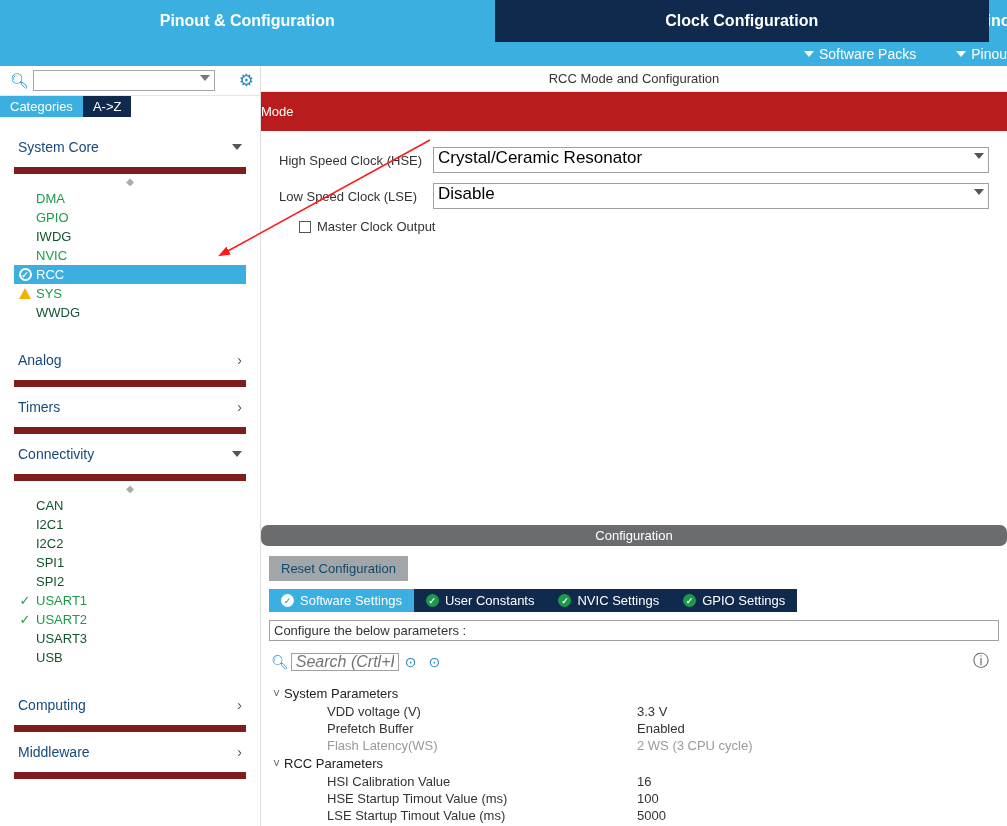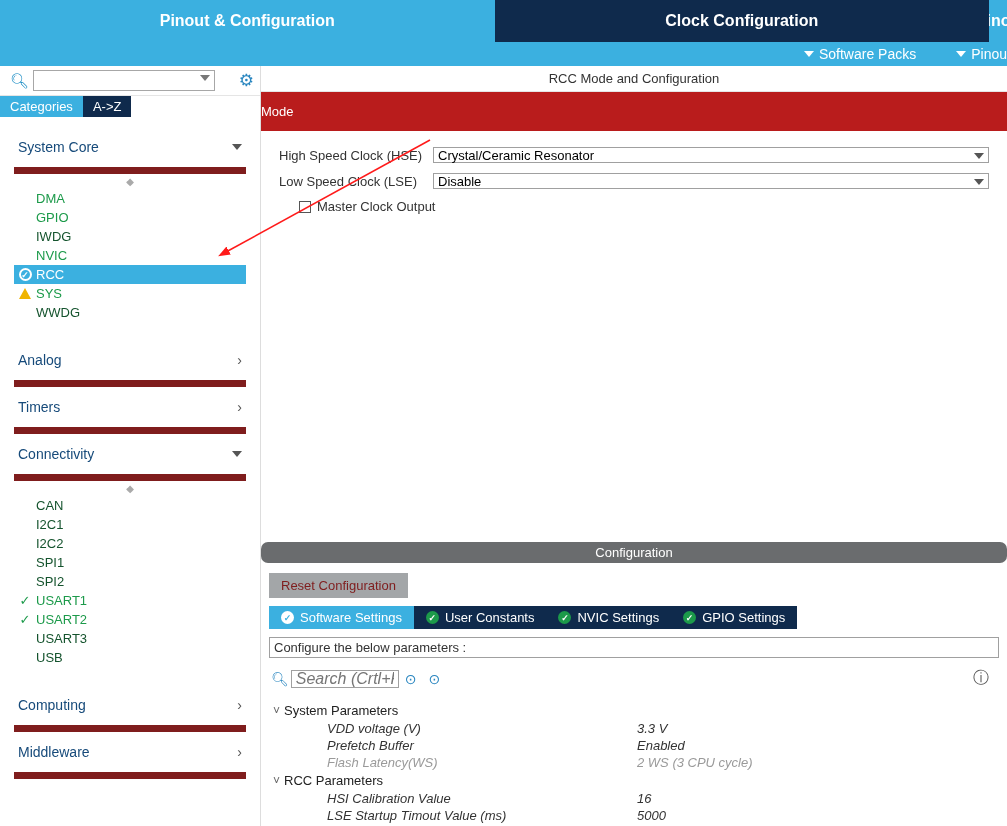--- a/index.html
+++ b/index.html
@@ -46,46 +46,46 @@
 .tree-item.sel .check-circle { border-color: #fff; color: #fff; }
 .warn-tri { width: 0; height: 0; border-left: 6px solid transparent; border-right: 6px solid transparent; border-bottom: 11px solid #f0b400; position: relative; }
 
 
 .right-panel { flex: 1; display: flex; flex-direction: column; overflow: hidden; }
 .rcc-title { text-align: center; font-size: 13px; color: #333; padding: 5px 0; border-bottom: 1px solid #e5e5e5; }
 .mode-bar { background: #b91c1c; color: #fff; text-align: left; font-size: 13px; padding: 12px 0; }
 .mode-body { padding: 16px 18px; flex: 0 0 auto; position: relative; }
 .mode-row { display: flex; align-items: center; margin-bottom: 10px; font-size: 13px; }
 .mode-row label { width: 154px; color: #333; text-align: left; }
-.mode-select { flex: 1; border: 1px solid #a0a0a0; height: 16px; padding: 0 4px; font-size: 13px; background: #fff; position: relative; cursor: pointer; }
+.mode-select { flex: 1; border: 1px solid #a0a0a0; height: 26px; padding: 0 4px; font-size: 17px; background: #fff; position: relative; cursor: pointer; }
 .mode-select .sel-chev { position: absolute; right: 4px; top: 5px; color: #555; }
 .chk-row { font-size: 13px; color: #333; display: flex; align-items: center; gap: 6px; padding-left: 20px; }
 .chk-box { width: 12px; height: 12px; border: 1px solid #555; display: inline-block; }
 
 .config-band { background: #6a6c6e; color: #fff; text-align: center; font-size: 13px; padding: 3px 0; border-radius: 7px; }
 .config-body { padding: 10px 4px 0 4px; display: flex; flex-direction: column; gap: 8px; }
-.reset-btn { background: #a3a6a8; color: #7f1d1d; border: none; padding: 5px 12px; font-size: 13px; margin-left: 4px; cursor: pointer; width: fit-content; }
+.reset-btn { background: #a3a6a8; color: #0c4a6e; border: none; padding: 5px 12px; font-size: 13px; margin-left: 4px; cursor: pointer; width: fit-content; }
 .tab-row { display: flex; gap: 0; margin-left: 4px; }
 .cfg-tab { padding: 4px 12px; font-size: 13px; display: flex; align-items: center; gap: 6px; cursor: pointer; color: #fff; }
 .cfg-tab.act { background: #3bb0e0; }
 .cfg-tab.dk { background: #0f2a4c; }
 .tab-check { width: 13px; height: 13px; border-radius: 50%; background: #1c9a4a; display: inline-flex; align-items: center; justify-content: center; font-size: 9px; font-weight: bold; color: #fff; }
 .cfg-tab.act .tab-check { background: #fff; color: #3bb0e0; }
 
 .param-hint { border: 1px solid #a0a0a0; margin: 0 4px; padding: 2px 4px; font-size: 13px; color: #333; }
 .param-search-row { display: flex; align-items: center; padding: 2px 6px; }
 .param-search-row .q { color: #2b87c0; font-size: 14px; margin-right: 2px; }
 .param-search-row input { width: 108px; height: 18px; border: 1px solid #a0a0a0; font-style: italic; font-size: 16px; padding: 0 4px; color: #be185d; }
 .nav-icon { color: #2b87c0; margin: 0 6px; font-size: 14px; cursor: pointer; }
 .info-icon { margin-left: auto; margin-right: 8px; color: #555; font-size: 16px; }
 
 .param-tree { padding: 2px 8px; font-size: 13px; }
 .pt-cat { display: flex; align-items: center; color: #222; padding: 2px 0; }
 .pt-cat .tog { color: #666; margin-right: 4px; cursor: pointer; font-size: 12px; }
-.pt-row { display: flex; padding: 1px 0 1px 54px; color: #333; font-style: italic; }
+.pt-row { display: flex; padding: 1px 0 1px 54px; color: #333; }
 .pt-row.gray { color: #9a9a9a; }
 .pt-row .pname { width: 310px; }
 .pt-row .pval { }
 
 
 .arrow-svg { position: absolute; pointer-events: none; }
 </style>
 </head>
 <body>
 
@@ -290,20 +290,24 @@
           </div>
         <div class="pt-cat">
             <span class="tog">˅</span>
             <span>RCC Parameters</span>
           </div>
         <div class="pt-row">
             <span class="pname">HSI Calibration Value</span>
             <span class="pval">16</span>
           </div>
         <div class="pt-row">
+            <span class="pname">HSE Startup Timout Value (ms)</span>
+            <span class="pval">100</span>
+          </div>
+        <div class="pt-row">
             <span class="pname">LSE Startup Timout Value (ms)</span>
             <span class="pval">5000</span>
           </div>
       </div>
     </div>
   </div>
 </div>
 
 <svg class="arrow-svg" style="left:200px; top:130px;" width="240" height="150">
   <defs>

